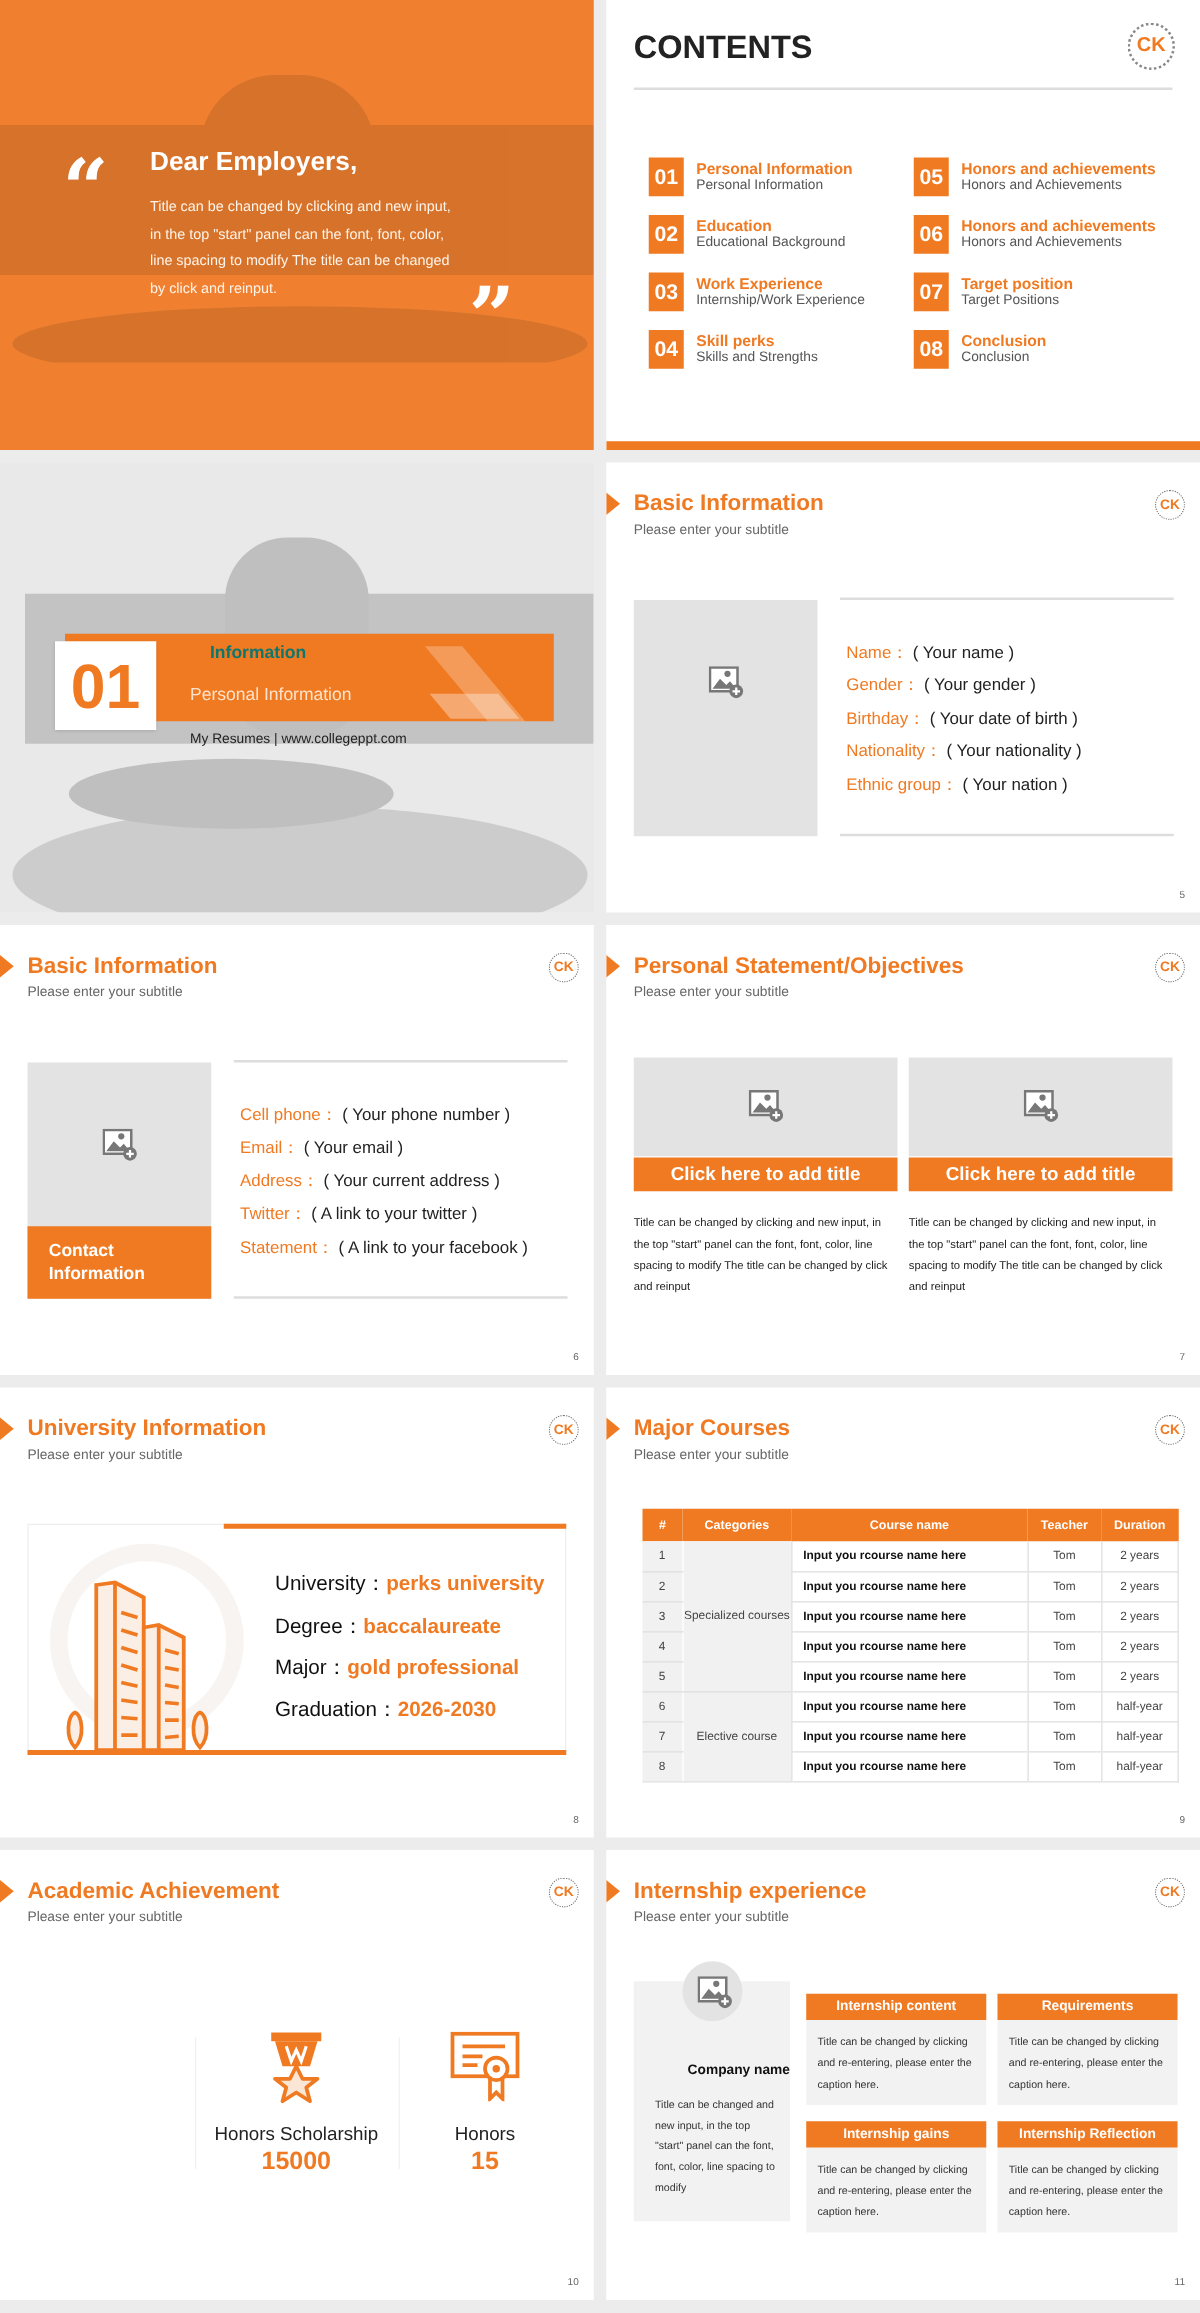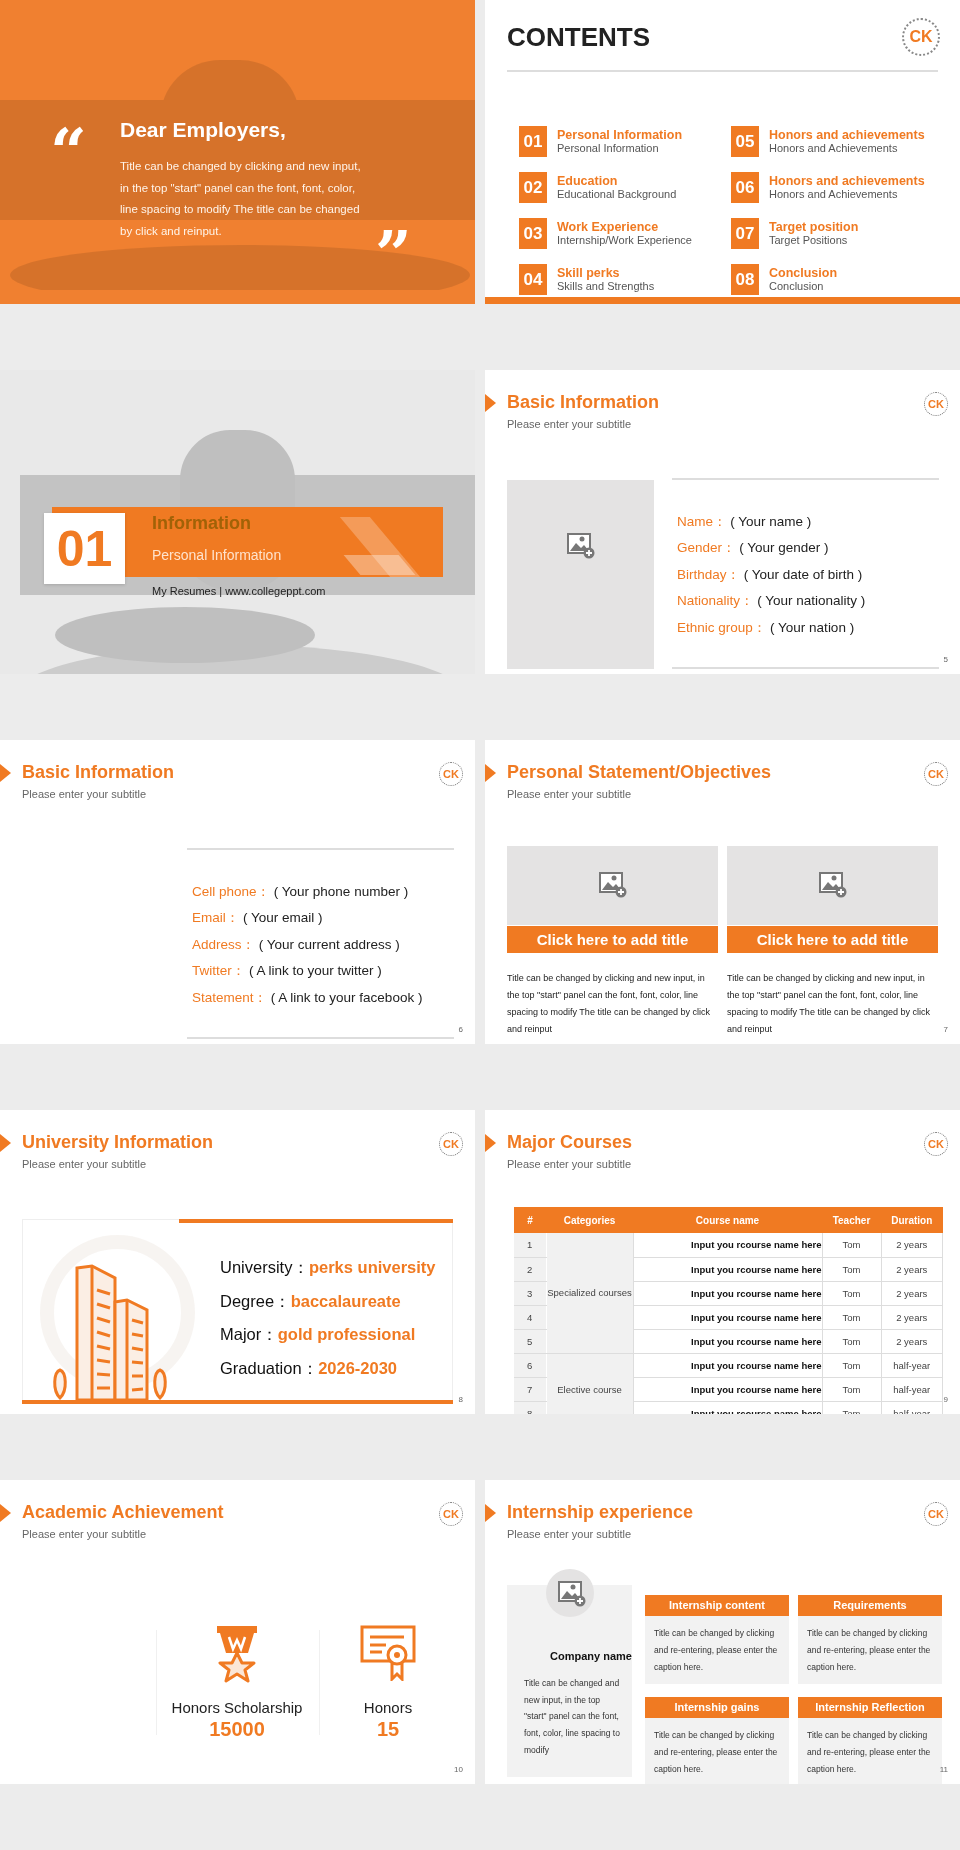--- a/index.html
+++ b/index.html
@@ -1,18 +1,18 @@
 <!DOCTYPE html>
 <html><head>
 <meta charset="utf-8">
 <style>
   * { box-sizing: border-box; margin: 0; padding: 0; }
   html, body { width: 960px; height: 1850px; background: #ececec; overflow: hidden; }
   body { font-family: "Liberation Sans", sans-serif; color: #333; position: relative; }
-  .slide { position: absolute; width: 475px; height: 304px; background: #fff; overflow: hidden; }
+  .slide { position: absolute; width: 475px; height: 360px; background: #fff; overflow: hidden; }
   .c0 { left: 0; } .c1 { left: 485px; }
   .r0 { top: 0; } .r1 { top: 370px; } .r2 { top: 740px; } .r3 { top: 1110px; } .r4 { top: 1480px; }
   
   .hdr-arrow { position: absolute; left: 0; top: 24px; width: 0; height: 0; border-top: 9px solid transparent; border-bottom: 9px solid transparent; border-left: 11px solid #f07a22; }
   .hdr-title { position: absolute; left: 22px; top: 22px; font-size: 18px; font-weight: bold; color: #f07a22; white-space: nowrap; }
   .hdr-sub { position: absolute; left: 22px; top: 48px; font-size: 11px; color: #666; }
   .logo { position: absolute; right: 12px; top: 22px; width: 24px; height: 24px; border-radius: 50%; border: 1.5px dotted #777; display: flex; align-items: center; justify-content: center; color: #f07a22; font-weight: bold; font-size: 11px; }
   .pagenum { position: absolute; right: 12px; bottom: 10px; font-size: 8px; color: #666; }
   
   .s1 { background: #f08030; }
@@ -29,21 +29,21 @@
   .toc { position: absolute; left: 34px; top: 126px; width: 420px; display: grid; grid-template-columns: 212px 208px; row-gap: 15px; }
   .toc-item { display: flex; align-items: center; height: 31px; }
   .toc-num { width: 28px; height: 31px; background: #f07a22; color: #fff; font-weight: bold; font-size: 17px; display: flex; align-items: center; justify-content: center; margin-right: 10px; flex: none; }
   .toc-t { font-size: 12.5px; font-weight: bold; color: #f07a22; line-height: 14px; white-space: nowrap; }
   .toc-s { font-size: 11px; color: #555; line-height: 13px; white-space: nowrap; }
   
   .s3 { background: #e9e9e9; }
   .s3 .bgbldg { position: absolute; inset: 0; opacity: .25; }
   .s3 .band { position: absolute; left: 52px; top: 137px; width: 391px; height: 70px; background: #f07a22; }
   .s3 .numbox { position: absolute; left: 44px; top: 143px; width: 81px; height: 71px; background: #fff; display: flex; align-items: center; justify-content: center; font-size: 50px; font-weight: bold; color: #f07a22; box-shadow: 0 1px 3px rgba(0,0,0,.15); }
-  .s3 .t1 { position: absolute; left: 152px; top: 143px; color: #a16207; font-size: 18px; font-weight: bold; }
+  .s3 .t1 { position: absolute; left: 168px; top: 143px; color: #0f766e; font-size: 14px; font-weight: bold; }
   .s3 .t2 { position: absolute; left: 152px; top: 177px; color: #ffe3cc; font-size: 14px; }
   .s3 .site { position: absolute; left: 152px; top: 215px; font-size: 11px; color: #222; }
   .s3 .stripe1 { position: absolute; left: 365px; top: 147px; width: 30px; height: 60px; background: rgba(255,255,255,.25); transform: skewX(40deg); }
   .s3 .stripe2 { position: absolute; left: 352px; top: 185px; width: 55px; height: 20px; background: rgba(255,255,255,.35); transform: skewX(40deg); }
   
   .photo { position: absolute; left: 22px; top: 110px; width: 147px; height: 189px; background: #e4e3e3; }
   .photo .img-icon { position: absolute; left: 60px; top: 53px; }
   .photo .cap { position: absolute; left: 0; bottom: 0; width: 147px; height: 58px; background: #f07a22; color: #fff; font-weight: bold; font-size: 14px; padding: 10px 17px; line-height: 18px; }
   .info-rule { position: absolute; left: 187px; width: 267px; height: 2px; background: #ddd; }
   .info-list { position: absolute; left: 192px; top: 139px; font-size: 13.5px; line-height: 26.4px; white-space: nowrap; }
@@ -60,21 +60,21 @@
   .uni-botbar { position: absolute; left: 22px; top: 290px; width: 431px; height: 4px; background: #f07a22; }
   .uni-list { position: absolute; left: 220px; top: 141px; font-size: 16.5px; line-height: 33.7px; white-space: nowrap; color: #111; }
   .uni-list .v { color: #f07a22; font-weight: bold; }
   .uni-seal { position: absolute; left: 40px; top: 125px; width: 155px; height: 155px; border-radius: 50%; border: 14px solid #f6f3f0; opacity: .9; }
   
   .ctable { position: absolute; left: 29px; top: 97px; width: 429px; border-collapse: collapse; font-size: 9.5px; }
   .ctable th { background: #f07a22; color: #fff; font-weight: bold; height: 26px; font-size: 10px; }
   .ctable td { height: 24px; border-bottom: 1px solid #ddd; text-align: center; color: #444; }
   .ctable td.num { background: #f1f1f1; width: 32px; border-right: 1px solid #fff; }
   .ctable td.cat { background: #f1f1f1; width: 87px; line-height: 11px; }
-  .ctable td.name { text-align: right; padding-left: 9px; font-weight: bold; color: #111; border-left: 1px solid #ddd; width: 189px; }
+  .ctable td.name { text-align: left; padding-left: 9px; font-weight: bold; color: #111; border-left: 1px solid #ddd; width: 189px; }
   .ctable td.tch { border-left: 1px solid #ddd; width: 59px; }
   .ctable td.dur { border-left: 1px solid #ddd; border-right: 1px solid #ddd; }
   
   .ach { position: absolute; top: 145px; width: 150px; text-align: center; }
   .ach .ic { height: 60px; display: flex; justify-content: center; }
   .ach .lbl { font-size: 15px; color: #222; margin-top: 14px; }
   .ach .val { font-size: 20px; color: #f07a22; font-weight: bold; margin-top: 2px; }
   .vsep { position: absolute; top: 150px; width: 1px; height: 105px; background: #f0f0f0; }
   
   .co-box { position: absolute; left: 22px; top: 105px; width: 125px; height: 192px; background: #f2f2f2; }
@@ -206,20 +206,30 @@
   </div>
   <div class="info-rule" style="top:297px"></div>
   <div class="pagenum">5</div>
 </div>
 
 <div class="slide c0 r2">
   <div class="hdr-arrow"></div>
   <div class="hdr-title">Basic Information</div>
   <div class="hdr-sub">Please enter your subtitle</div>
   <div class="logo">CK</div>
+  <div class="photo">
+    <svg class="img-icon" width="28" height="26" viewBox="0 0 28 26">
+        <rect x="1" y="1" width="22" height="19" fill="#fff" stroke="#777" stroke-width="2"></rect>
+        <circle cx="15" cy="6" r="2.5" fill="#777"></circle>
+        <path d="M3 18 L9 10 L14 15 L17 12 L22 18Z" fill="#777"></path>
+        <circle cx="22" cy="20" r="5.5" fill="#777"></circle>
+        <path d="M22 17v6M19 20h6" stroke="#fff" stroke-width="1.8"></path>
+      </svg>
+    <div class="cap">Contact Information</div>
+  </div>
   <div class="info-rule" style="top:108px"></div>
   <div class="info-list">
     <div><span class="k">Cell phone：</span> <span class="v">( Your phone number )</span></div>
     <div><span class="k">Email：</span> <span class="v">( Your email )</span></div>
     <div><span class="k">Address：</span> <span class="v">( Your current address )</span></div>
     <div><span class="k">Twitter：</span> <span class="v">( A link to your twitter )</span></div>
     <div><span class="k">Statement：</span> <span class="v">(  A link to your facebook )</span></div>
   </div>
   <div class="info-rule" style="top:297px"></div>
   <div class="pagenum">6</div>

